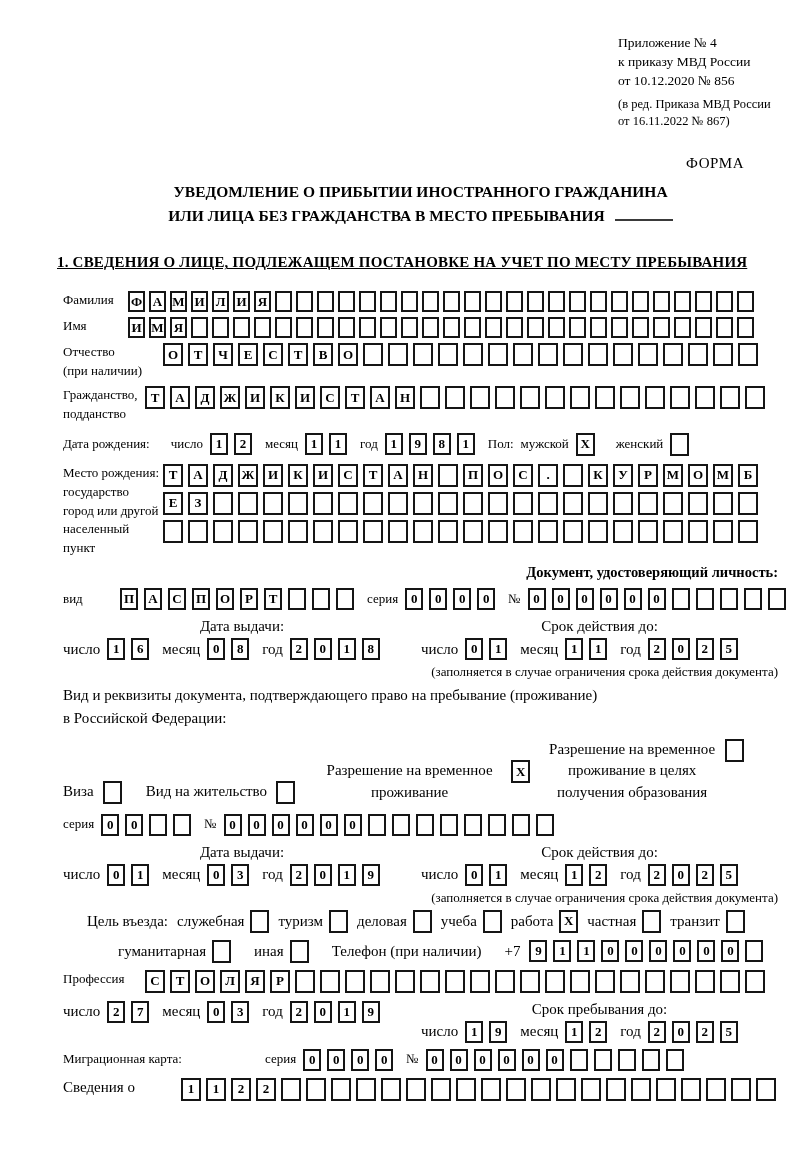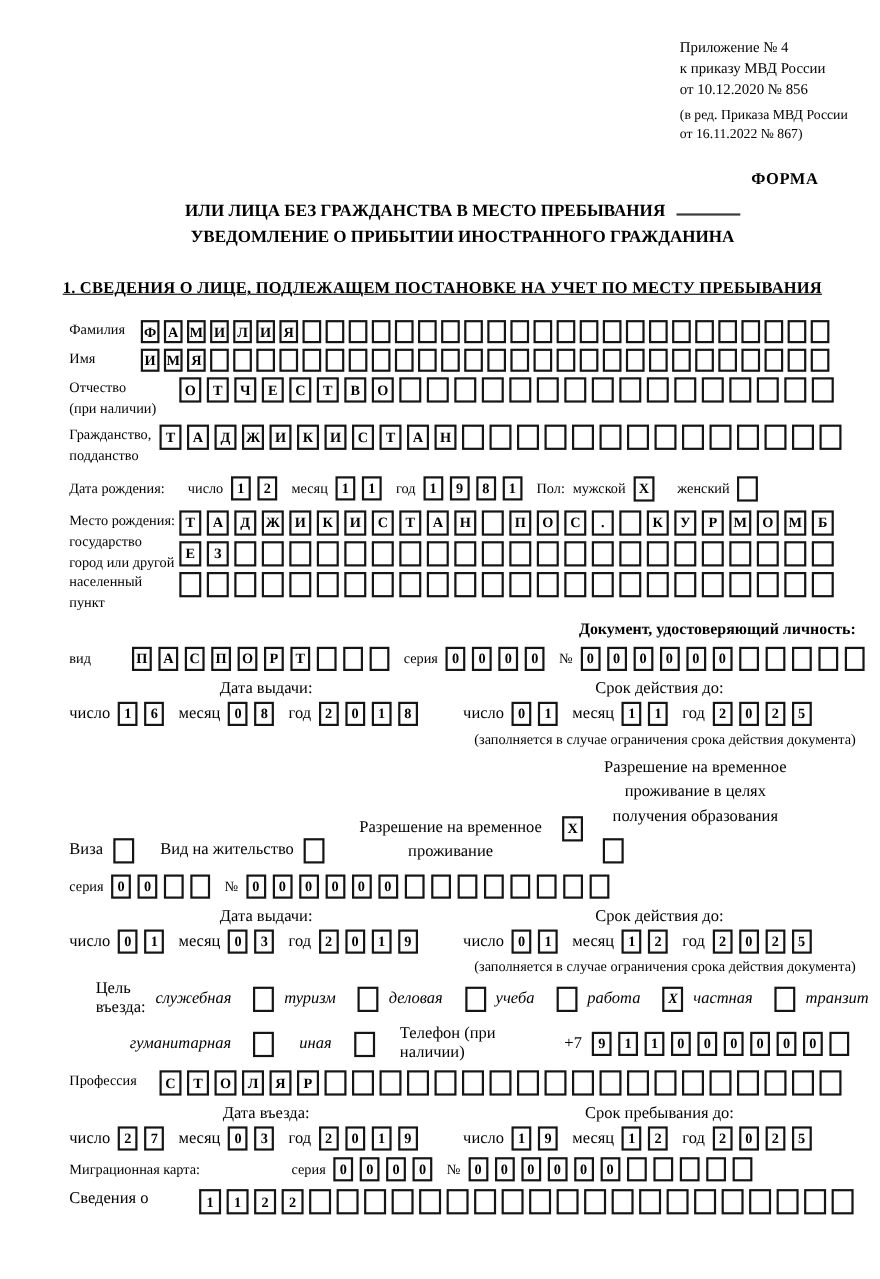--- a/index.html
+++ b/index.html
@@ -1,21 +1,21 @@
 <!DOCTYPE html>
 <html><head>
 <meta charset="utf-8">
 <style>
   html,body{margin:0;padding:0;background:#fff;color:#000;}
   body{width:800px;font-family:"Liberation Serif",serif;}
   .page{position:relative;width:800px;min-height:1163px;box-sizing:border-box;padding:34px 22px 24px 63px;}
   
   .hdr-right{margin-left:555px;width:200px;font-size:13.5px;line-height:1.4;}
   .hdr-right .ed{font-size:12.5px;margin-top:5px;line-height:1.35;}
-  .form-word{text-align:right;font-weight:bold;font-size:15px;letter-spacing:.5px;margin:26px 34px 8px 0;}
+  .form-word{text-align:right;font-weight:normal;font-size:15px;letter-spacing:.5px;margin:26px 34px 8px 0;}
   
   .title{text-align:center;font-weight:bold;font-size:15.5px;line-height:1.55;margin:2px 0 0 0;}
   .blank-line{display:inline-block;width:58px;border-bottom:2px solid #3a3a3a;height:10px;margin-left:10px;}
   .sec-heading{font-weight:bold;font-size:15px;letter-spacing:.2px;margin:26px 0 20px -6px;text-decoration:underline;}
   
   .frow{display:flex;align-items:flex-start;margin-bottom:5px;}
   .lbl{font-size:13px;flex:none;line-height:1.45;}
   .l65{width:65px;}.l82{width:82px;}.l100{width:100px;}.l50{width:50px;}
   .stack{display:flex;flex-direction:column;gap:5px;}
   
@@ -41,21 +41,21 @@
   .doc-heading{font-weight:bold;font-size:14.5px;text-align:right;margin:6px 0 7px 40px;}
   .intro{font-size:15px;line-height:1.55;}
   
   .opts{display:flex;align-items:flex-end;margin:8px 0 10px 0;}
   .opt{display:flex;align-items:flex-start;gap:9px;}
   .olabel{font-size:15px;text-align:center;line-height:1.45;}
   .ow1{width:185px;}
   .ow2{width:168px;}
   
   .prow{display:flex;align-items:center;gap:9px;font-size:15px;flex-wrap:nowrap;margin-bottom:7px;margin-left:24px;}
-  .pair{display:flex;align-items:center;gap:20px;font-style:italic;}
+  .pair{display:flex;align-items:center;gap:6px;}
   
   .reps{display:flex;margin-top:4px;}
   .rep-labels{width:118px;font-size:15px;line-height:1.5;flex:none;}
 </style>
 </head>
 <body>
 
 <div class="page">
 
   <div class="hdr-right">
@@ -64,22 +64,22 @@
     <div>от 10.12.2020 № 856</div>
     <div class="ed">
       <div>(в ред. Приказа МВД России</div>
       <div>от 16.11.2022 № 867)</div>
     </div>
   </div>
 
   <div class="form-word">ФОРМА</div>
 
   <div class="title">
+    <div>УВЕДОМЛЕНИЕ О ПРИБЫТИИ ИНОСТРАННОГО ГРАЖДАНИНА</div>
     <div><span>ИЛИ ЛИЦА БЕЗ ГРАЖДАНСТВА В МЕСТО ПРЕБЫВАНИЯ</span><span class="blank-line"></span></div>
-    <div>УВЕДОМЛЕНИЕ О ПРИБЫТИИ ИНОСТРАННОГО ГРАЖДАНИНА</div>
   </div>
 
   <div class="sec-heading">1. СВЕДЕНИЯ О ЛИЦЕ, ПОДЛЕЖАЩЕМ ПОСТАНОВКЕ НА УЧЕТ ПО МЕСТУ ПРЕБЫВАНИЯ</div>
 
   <div class="frow">
     <span class="lbl l65">Фамилия</span>
     <span class="cells sm">
         <span class="cell">Ф</span>
         <span class="cell">А</span>
         <span class="cell">М</span>
@@ -414,41 +414,45 @@
             <span class="cell">2</span>
             <span class="cell">0</span>
             <span class="cell">2</span>
             <span class="cell">5</span>
           </span>
       </div>
       <div class="dnote">(заполняется в случае ограничения срока действия документа)</div>
     </div>
   </div>
 
+  <div class="intro">
+    <div>Вид и реквизиты документа, подтверждающего право на пребывание (проживание)</div>
+    <div>в Российской Федерации:</div>
+  </div>
 
   <div class="opts">
     <div class="opt">
       <span class="olabel">Виза</span>
       <span class="cells bx">
           <span class="cell"></span>
         </span>
     </div>
     <div class="opt" style="margin-left:24px;">
       <span class="olabel">Вид на жительство</span>
       <span class="cells bx">
           <span class="cell"></span>
         </span>
     </div>
     <div class="opt" style="margin-left:22px;">
       <span class="olabel ow1">Разрешение на временное проживание</span>
       <span class="cells bx">
           <span class="cell">X</span>
         </span>
     </div>
-    <div class="opt" style="margin-left:18px;flex-direction:column;">
+    <div class="opt" style="margin-left:18px;">
       <span class="olabel ow2">Разрешение на временное проживание в целях получения образования</span>
       <span class="cells bx">
           <span class="cell"></span>
         </span>
     </div>
   </div>
 
   <div class="frow inl">
     <span class="lbl">серия</span>
     <span class="cells dt">
@@ -624,21 +628,20 @@
         <span class="cell"></span>
         <span class="cell"></span>
         <span class="cell"></span>
         <span class="cell"></span>
         <span class="cell"></span>
       </span>
   </div>
 
   <div class="dates-row">
     <div class="dcol dcol-l">
-      <div class="dtitle">Дата въезда:</div>
       <div class="dgroup">
         <span>число</span>
         <span class="cells dt">
             <span class="cell">2</span>
             <span class="cell">7</span>
           </span>
         <span>месяц</span>
         <span class="cells dt">
             <span class="cell">0</span>
             <span class="cell">3</span>

